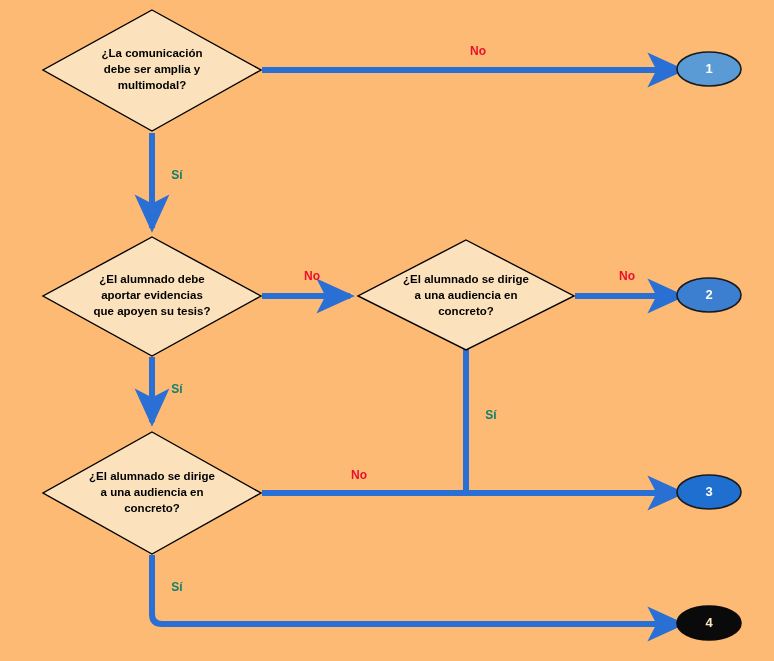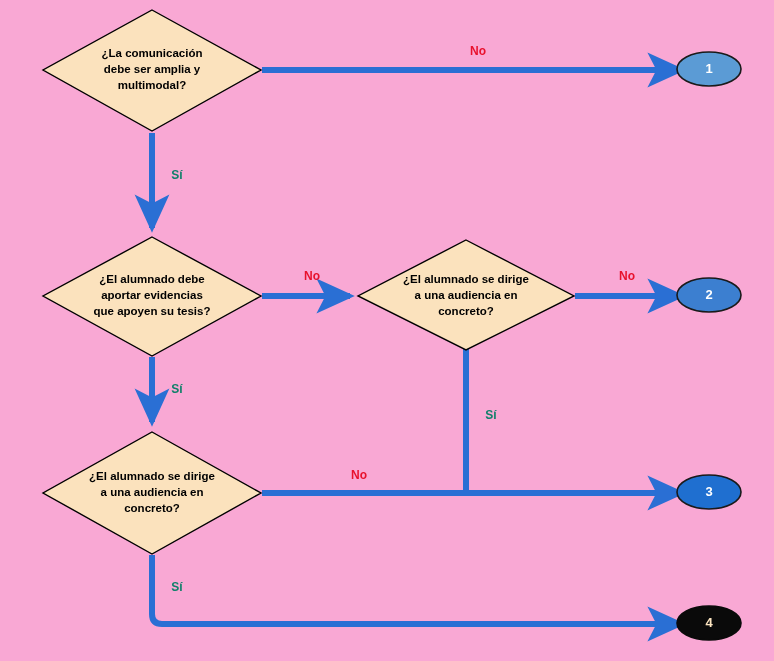--- a/index.html
+++ b/index.html
@@ -7,21 +7,21 @@
     padding: 0;
     background: #ffffff;
   }
   body {
     font-family: "Liberation Sans", sans-serif;
   }
   #canvas {
     position: relative;
     width: 774px;
     height: 661px;
-    background: #f9a8d4;
+    background: #fdba74;
     overflow: hidden;
   }
   #flow-svg {
     position: absolute;
     left: 0;
     top: 0;
     width: 774px;
     height: 661px;
   }
   .node-text {

